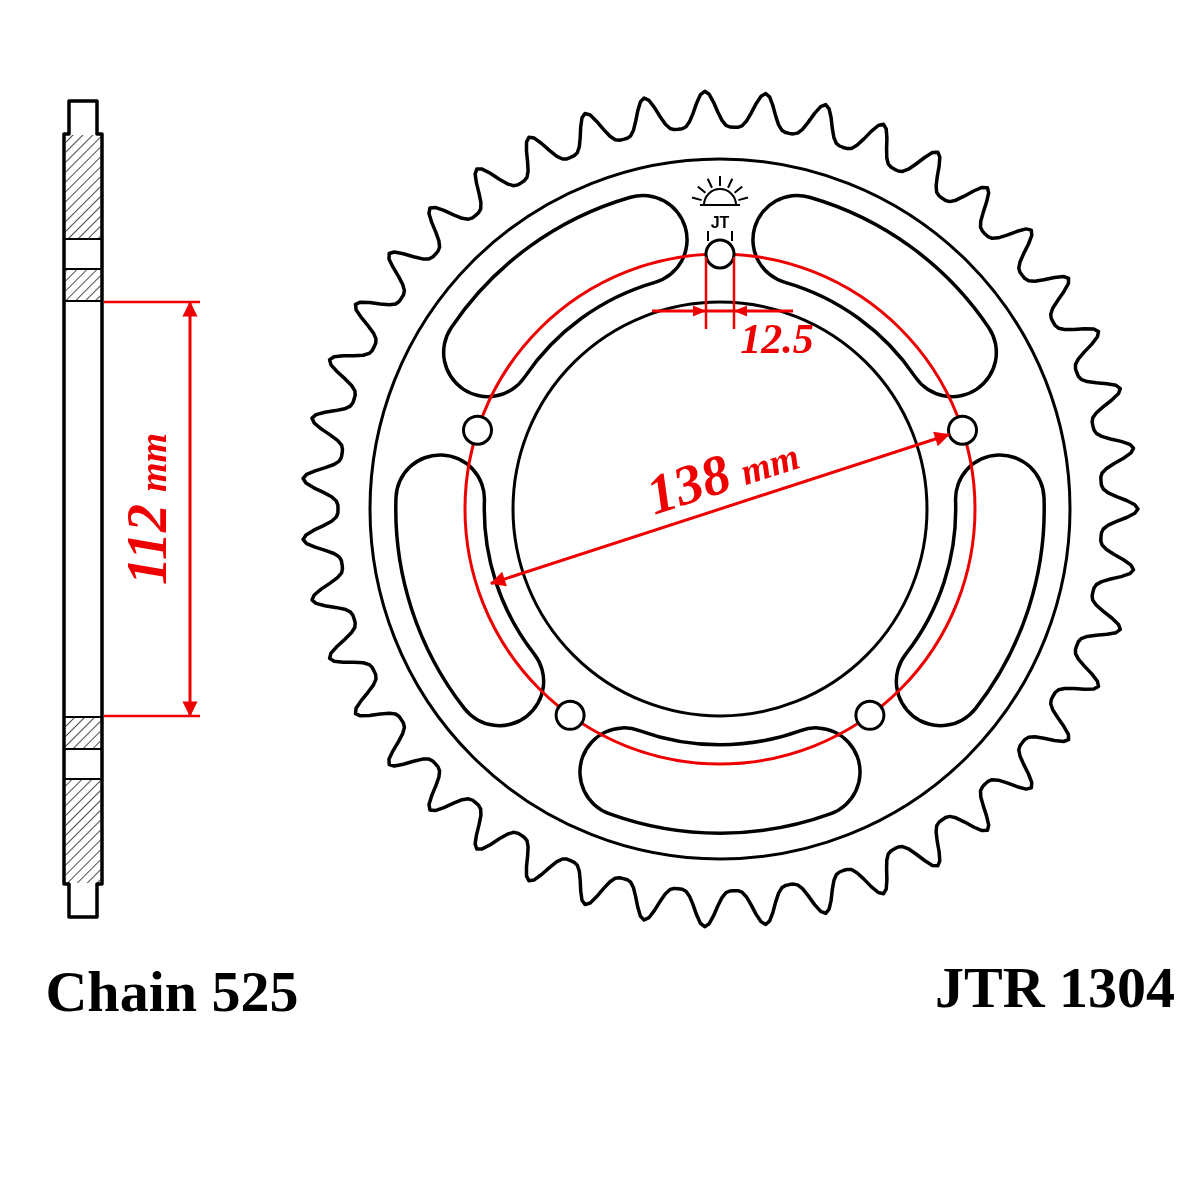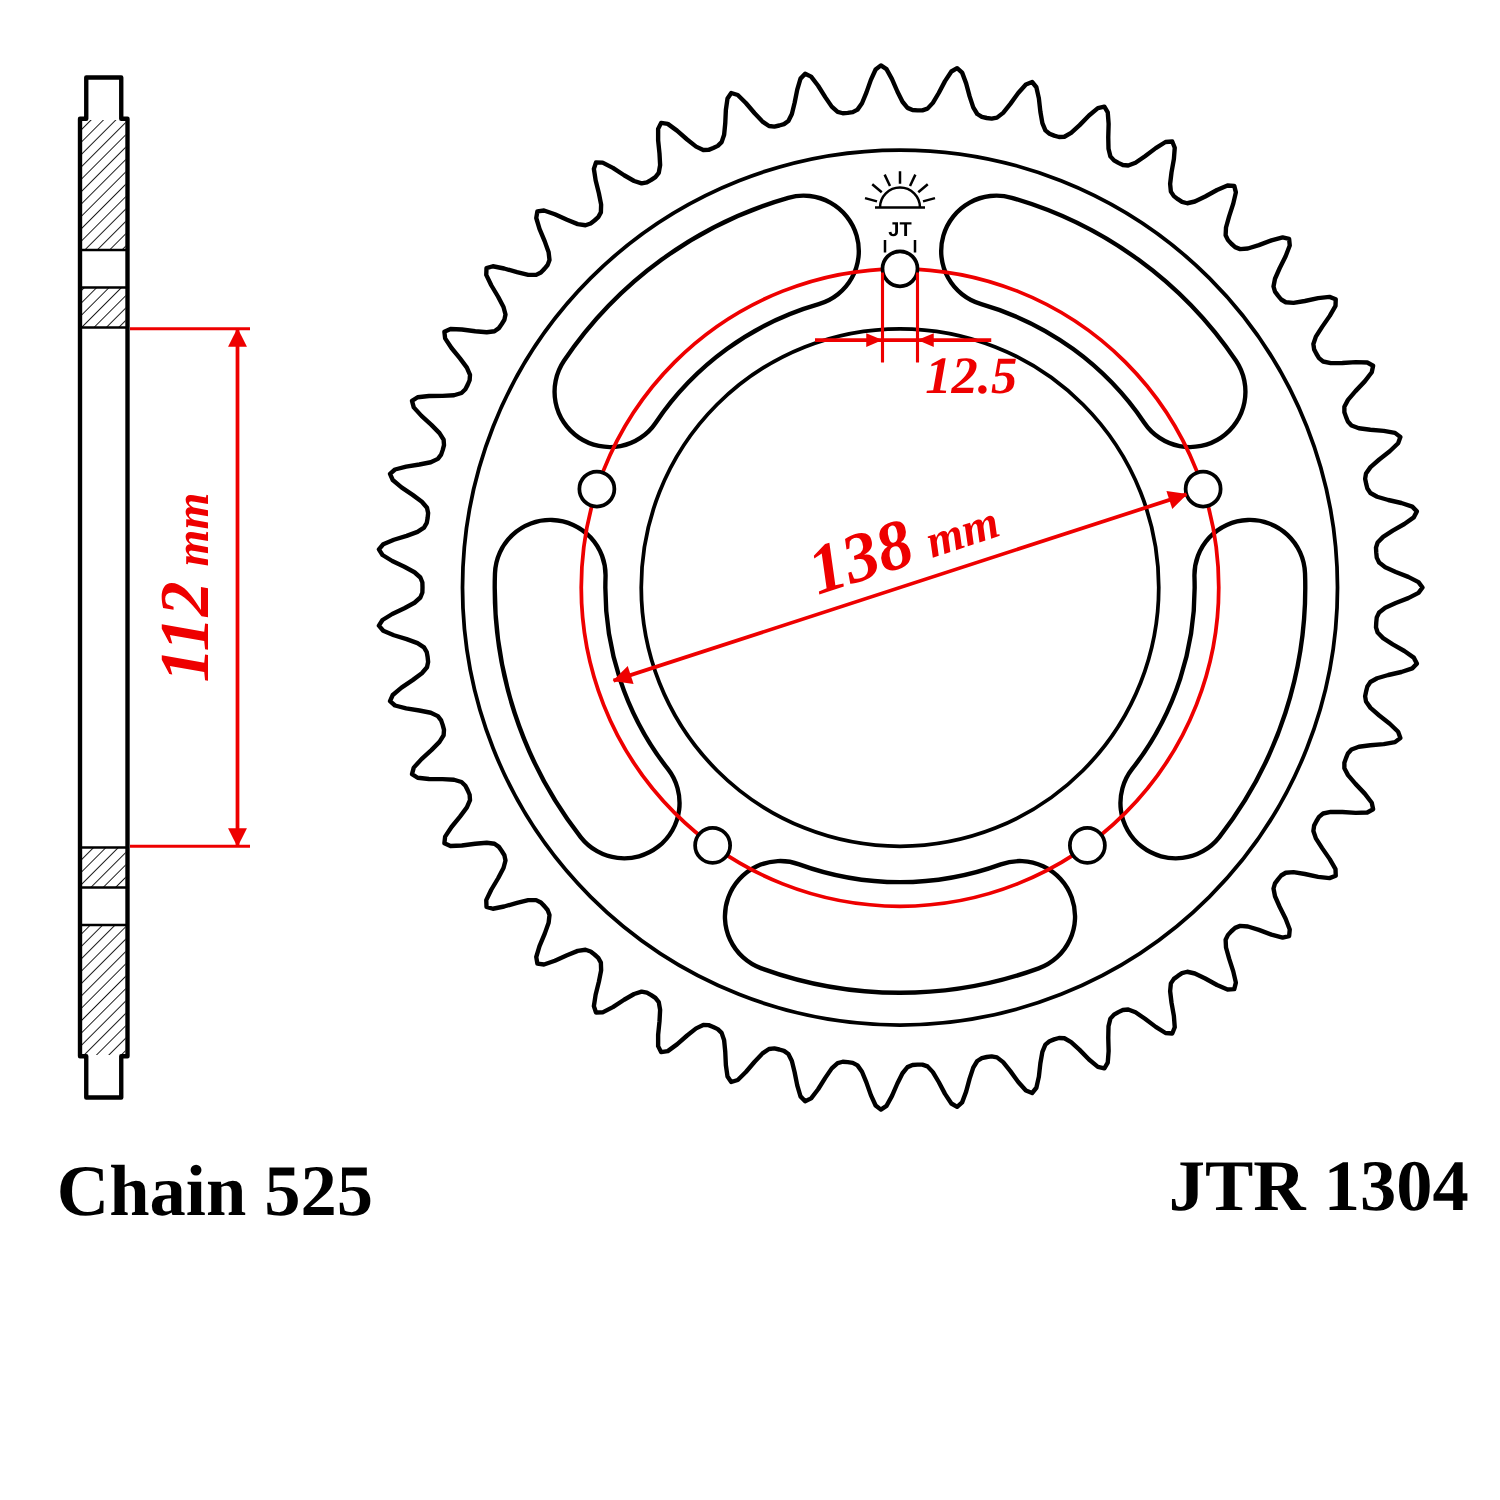--- a/index.html
+++ b/index.html
@@ -1,17 +1,17 @@
 <!DOCTYPE html>
 <html style="--line-color: #000000; --dim-color: #ee0000; --bg: #ffffff;"><head>
 <meta charset="utf-8">
 <style>
   :root { --line-color:#000000; --dim-color:#ee0000; --bg:#ffffff; }
   html,body { margin:0; padding:0; background:var(--bg); }
-  .canvas { width:1200px; height:1160px; background:var(--bg); position:relative; }
+  .canvas { width:1200px; height:1160px; background:var(--bg); position:relative;margin-top:39px; }
   svg { display:block; }
 
   .outline     { fill:#ffffff; stroke:var(--line-color); stroke-width:3.5; stroke-linejoin:round; }
   .stroke3     { fill:none; stroke:var(--line-color); stroke-width:3; }
   .hole        { fill:#ffffff; stroke:var(--line-color); stroke-width:3; }
   .slots-outer { fill:none; stroke:var(--line-color); stroke-width:92; stroke-linecap:round; }
   .slots-inner { fill:none; stroke:#ffffff; stroke-width:85; stroke-linecap:round; }
 
   .dimline  { fill:none; stroke:var(--dim-color); stroke-width:3; }
   .dimthin  { fill:none; stroke:var(--dim-color); stroke-width:2.5; }

